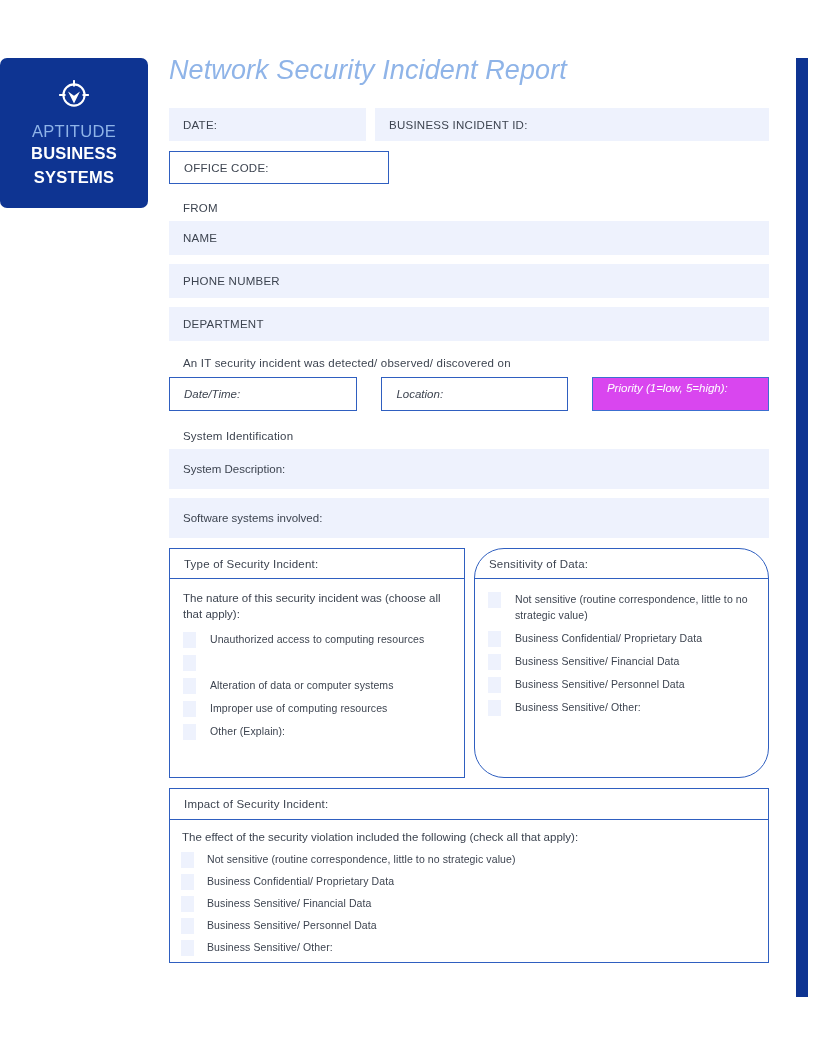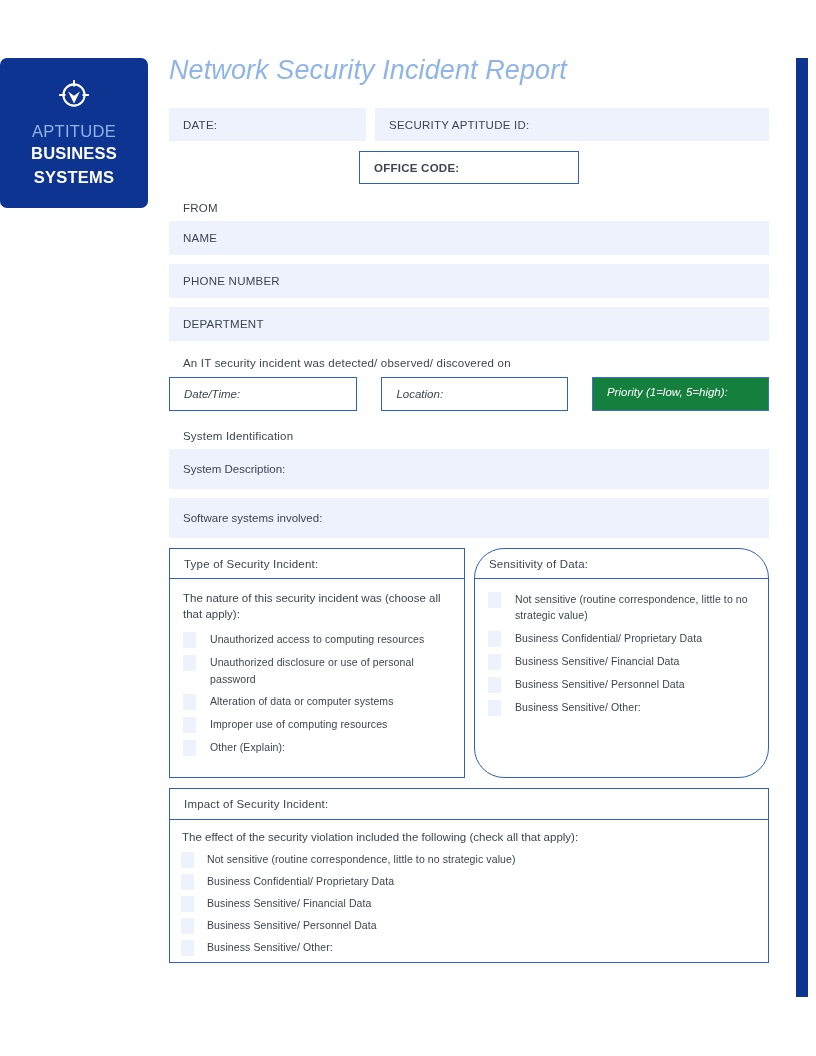--- a/index.html
+++ b/index.html
@@ -51,33 +51,33 @@
     background: #eef2fd; border: none;
     display: flex; align-items: center;
     padding: 0 14px; color: #3d4450;
   }
   .f-outline {
     background: #ffffff; border: 1px solid #2f5fc0;
     display: flex; align-items: center;
     padding: 0 14px; color: #3d4450;
   }
   .f-solid {
-    background: #15803d; border: 1px solid #3c6fd0;
-    display: flex; align-items: flex-end;
-    padding: 12px 14px; color: #ffffff;
+    background: #d946ef; border: 1px solid #3c6fd0;
+    display: flex; align-items: flex-start;
+    padding: 4px 14px; color: #ffffff;
   }
 
   .row { display: flex; }
 
   
   .top-row { gap: 9px; }
   .date-box { width: 197px; height: 33px; font-size: 11.5px; letter-spacing:.25px; }
   .sid-box  { width: 394px; height: 33px; font-size: 11.5px; letter-spacing:.25px; }
 
-  .office-wrap { display:flex; justify-content:center; margin-top: 10px; font-weight: bold; }
+  .office-wrap { display:flex; justify-content:flex-start; margin-top: 10px; }
   .office-box { width: 220px; height: 33px; font-size: 11.5px; letter-spacing:.25px; }
 
   .section-label {
     font-size: 11.5px; color: #3d4450; letter-spacing:.25px;
     padding: 0 0 0 14px; margin: 18px 0 7px 0;
   }
   .from-field { width: 600px; height: 34px; font-size: 11.5px; letter-spacing:.25px; margin-bottom: 9px; }
 
   .lead-text {
     font-size: 11.5px; color: #3d4450; letter-spacing:.2px;
@@ -167,21 +167,21 @@
 
   <div class="content">
 
     <div class="doc-title">Network Security Incident Report</div>
 
     <div class="row top-row">
       <div class="f-fill date-box">
         <span>DATE:</span>
       </div>
       <div class="f-fill sid-box">
-        <span>SECURITY APTITUDE ID:</span>
+        <span>BUSINESS INCIDENT ID:</span>
       </div>
     </div>
 
     <div class="office-wrap">
       <div class="f-outline office-box">
         <span>OFFICE CODE:</span>
       </div>
     </div>
 
     <div class="section-label">FROM</div>
@@ -225,21 +225,20 @@
         <div class="panel-head">Type of Security Incident:</div>
         <div class="panel-body">
           <div class="panel-intro">The nature of this security incident was (choose all that apply):</div>
           <div class="cb-list">
             <div class="cb-item">
               <span class="cb-box"></span>
               <span class="cb-label">Unauthorized access to computing resources</span>
             </div>
             <div class="cb-item">
               <span class="cb-box"></span>
-              <span class="cb-label">Unauthorized disclosure or use of personal password</span>
             </div>
             <div class="cb-item">
               <span class="cb-box"></span>
               <span class="cb-label">Alteration of data or computer systems</span>
             </div>
             <div class="cb-item">
               <span class="cb-box"></span>
               <span class="cb-label">Improper use of computing resources</span>
             </div>
             <div class="cb-item">

